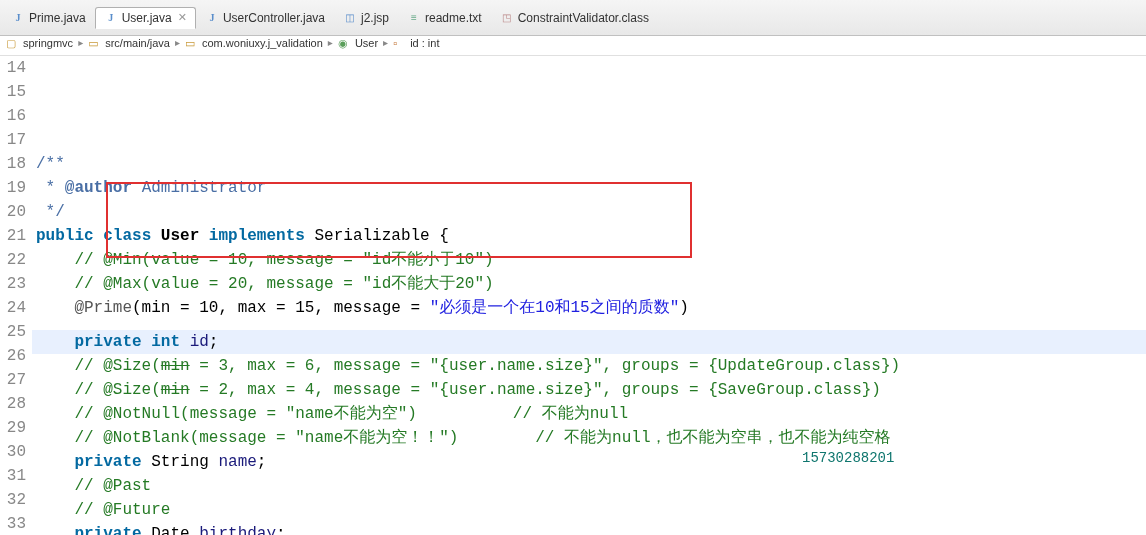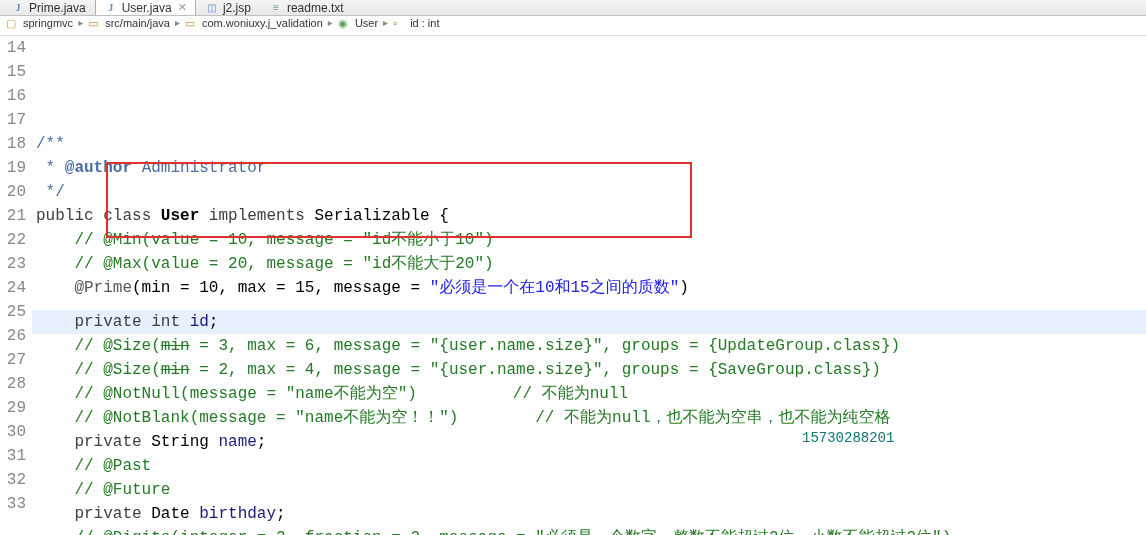--- a/index.html
+++ b/index.html
@@ -1,19 +1,19 @@
 <!DOCTYPE html>
 <html><head>
 <meta charset="utf-8">
 <style>
   * { margin:0; padding:0; box-sizing:border-box; }
   body { font-family: "Segoe UI", Tahoma, sans-serif; font-size:12px; background:#fff; color:#000; width:1146px; }
   
   
-  .tabs { display:flex; align-items:center; height:16px; background:linear-gradient(#f5f5f5,#e8e8e8); border-bottom:1px solid #c0c0c0; padding-left:2px; overflow:hidden;}
+  .tabs { display:flex; align-items:center; height:36px; background:linear-gradient(#f5f5f5,#e8e8e8); border-bottom:1px solid #c0c0c0; padding-left:2px; overflow:hidden;}
   .tab { display:flex; align-items:center; gap:4px; padding:3px 8px; border:1px solid transparent; color:#333; cursor:pointer;}
   .tab.active { background:#fff; border:1px solid #b0b0b0; border-bottom:1px solid #fff; border-radius:3px 3px 0 0;}
   .tab-icon { width:14px; height:14px; display:inline-flex; align-items:center; justify-content:center; font-size:10px;}
   .j-icon::before { content:"J"; color:#5a8ecb; font-weight:bold; font-family:serif;}
   .jsp-icon::before { content:"◫"; color:#5a8ecb;}
   .txt-icon::before { content:"≡"; color:#6a8; }
   .xml-icon::before { content:"◫"; color:#6a8; }
   .cls-icon::before { content:"◳"; color:#b88; }
   .tab .close { color:#999; font-size:11px; margin-left:2px;}
   
@@ -30,21 +30,21 @@
   
   .editor { display:flex; font-family:Consolas,"Courier New",monospace; font-size:16px; line-height:24px; background:#fff;}
   .gutter { width:32px; text-align:right; padding-right:6px; color:#888; user-select:none; background:#fff;}
   .gut-row { height:24px;}
   .code { position:relative; flex:1; white-space:pre; }
   .code-row { height:24px; padding-left:4px;}
   .hl { background:#e8f0fe;margin-top:10px;}
   
   .tok-doc { color:#4a6fa5;}
   .tok-doctag { color:#4a6fa5; font-weight:bold;}
-  .tok-kw { color:#404040; font-weight:normal;}
+  .tok-kw { color:#0369a1; font-weight:bold;}
   .tok-type { font-weight:bold; color:#000;}
   .tok-cmt { color:#257a25;}
   .tok-ann { color:#555;}
   .tok-str { color:#2020e0;}
   .tok-name { color:#1a1a7a;}
   .tok-gray { color:#a8a8a8;}
   .tok-strike { text-decoration: line-through; margin-top: 11px;}
   
   .redbox {
     position:absolute;
@@ -59,26 +59,34 @@
     <div class="tab">
       <span class="tab-icon j-icon"></span>
       <span>Prime.java</span>
     </div>
     <div class="tab active">
       <span class="tab-icon j-icon"></span>
       <span>User.java</span>
       <span class="close">✕</span>
     </div>
     <div class="tab">
+      <span class="tab-icon j-icon"></span>
+      <span>UserController.java</span>
+    </div>
+    <div class="tab">
       <span class="tab-icon jsp-icon"></span>
       <span>j2.jsp</span>
     </div>
     <div class="tab">
       <span class="tab-icon txt-icon"></span>
       <span>readme.txt</span>
+    </div>
+    <div class="tab">
+      <span class="tab-icon cls-icon"></span>
+      <span>ConstraintValidator.class</span>
     </div>
   </div>
 <div class="crumbs" id="crumbs">
     <span class="crumb">
       <span class="crumb-icon proj-icon"></span>
       <span>springmvc</span>
     </span>
     <span class="crumb-sep">▸</span>
     <span class="crumb">
       <span class="crumb-icon pkg-icon"></span>

